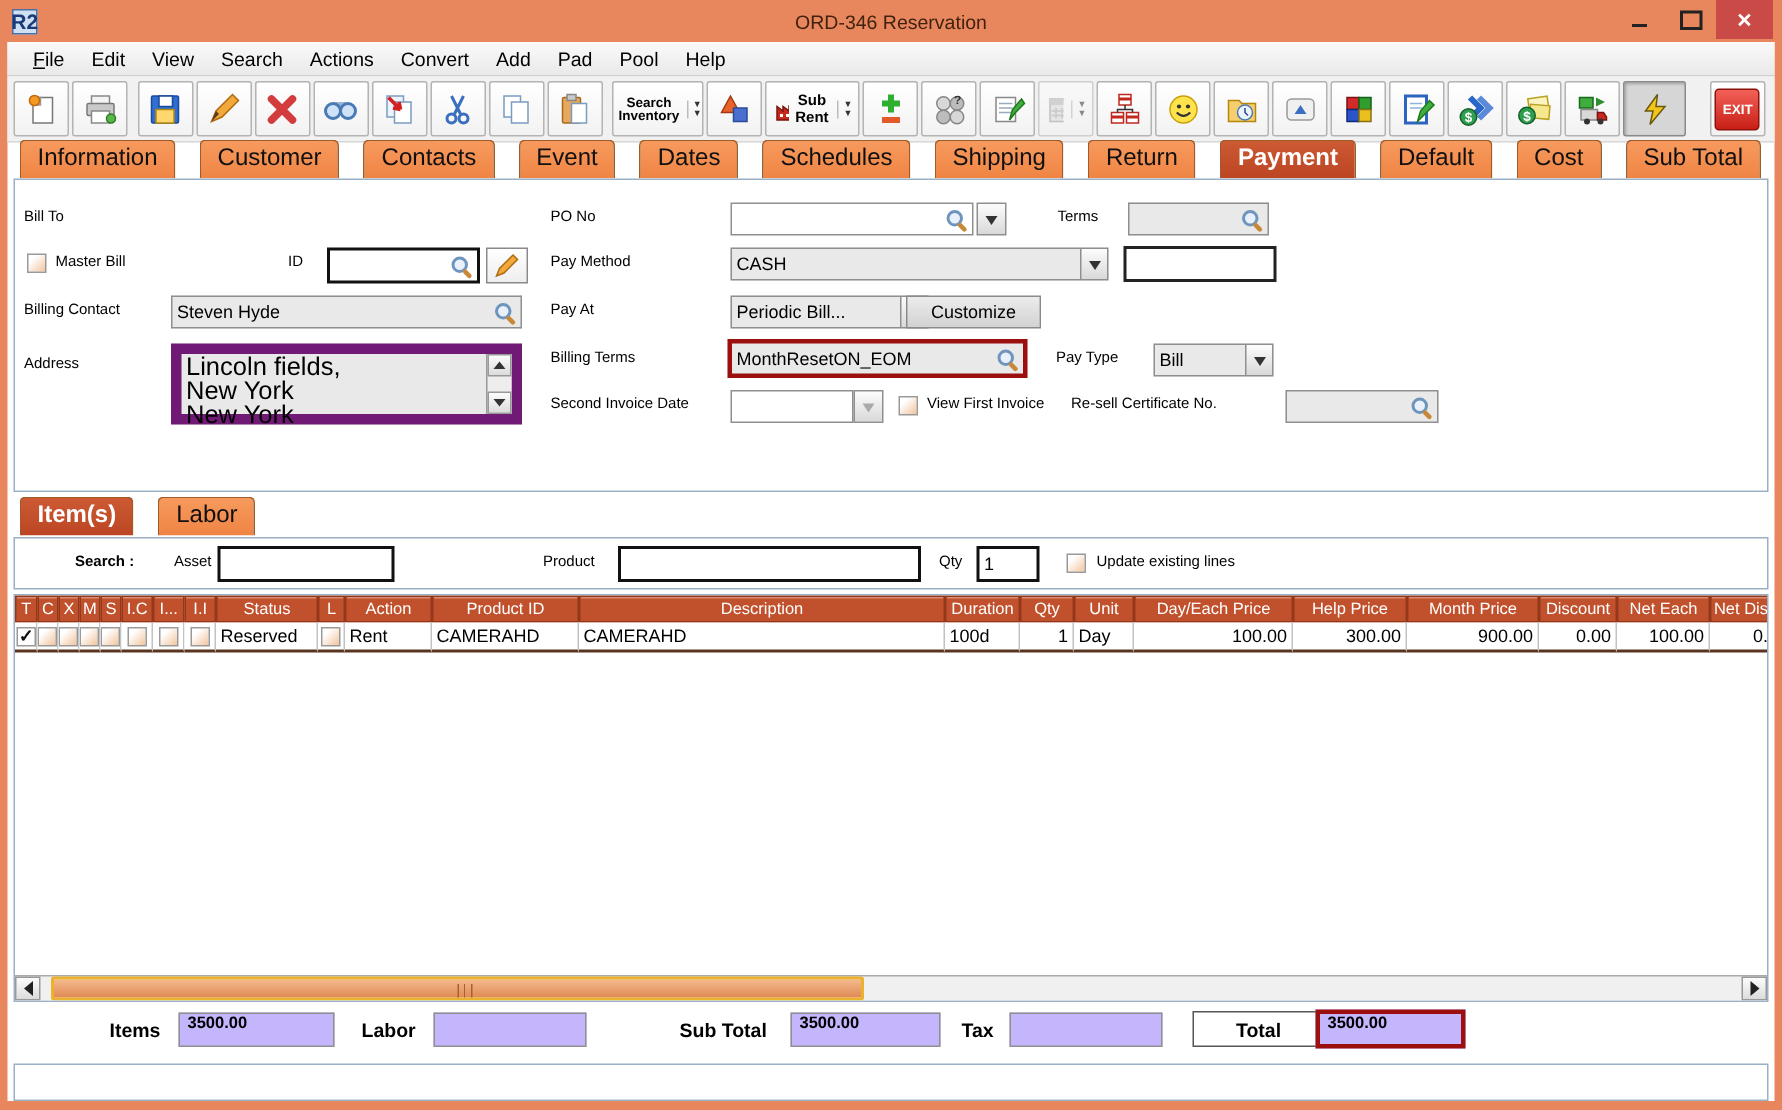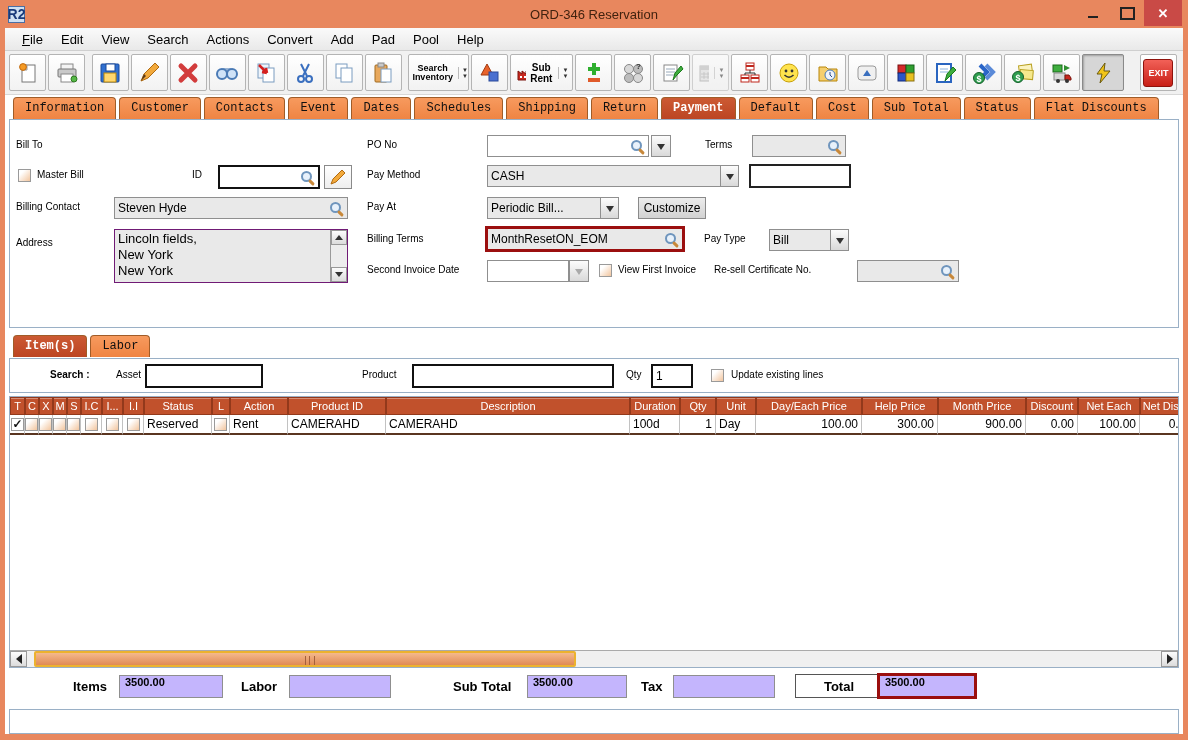--- a/index.html
+++ b/index.html
@@ -31,21 +31,21 @@
   .sp { flex:1; }
   .tb.pressed { background:#d6d6d6; border:1px solid #8a8a8a; box-shadow:inset 1px 1px 2px rgba(0,0,0,.25); min-width:42px; }
   .tb.disabled { opacity:.55; }
   .tbl2 { font-size:9px; font-weight:bold; line-height:9px; }
   .tbl1 { font-size:10px; font-weight:bold; }
   .dd2 { display:flex; flex-direction:column; font-size:6px; line-height:6px; color:#333; border-left:1px solid #bbb; padding-left:3px; margin-left:2px; }
   .exit-in { background:linear-gradient(#f26158,#c81f16); border:1px solid #8e120c; border-radius:3px; color:#fff; font-size:9px; font-weight:bold; padding:8px 4px; }
 
   
   .tabrow { display:flex; align-items:flex-end; padding-left:8px; height:24px; }
-  .tab { background:linear-gradient(#f79a5e,#ef8443); border:1px solid #a05c28; border-bottom:none; border-radius:4px 4px 0 0; padding:3px 11px 4px 11px; margin-right:3px; font-size:12px; color:#101010; white-space:nowrap;font-family:Liberation Mono, monospace; }
+  .tab { background:linear-gradient(#f79a5e,#ef8443); border:1px solid #a05c28; border-bottom:none; border-radius:4px 4px 0 0; padding:3px 11px 4px 11px; margin-right:16px; font-size:16px; color:#101010; white-space:nowrap; }
   .tab.active { background:linear-gradient(#cc5a33,#bc4523); color:#fff; font-weight:bold; }
 
   
   .panel { border:1px solid #9ab0c6; background:#fff; margin:0 4px; position:relative; }
   .pay { height:209px; }
   .lbl { position:absolute; font-size:10px; color:#000; white-space:nowrap; }
   .fld { position:absolute; height:22px; background:#e9e9e9; border:1px solid #8f8f8f; display:flex; align-items:center; justify-content:space-between; padding:0 3px; font-size:12px; overflow:hidden; }
   .fld.white { background:#fff; }
   .fld.blk { border:2px solid #111; background:#fff; height:24px; }
   .fld.redhl { border:3px solid #9B0F0F; height:26px; }
@@ -54,21 +54,21 @@
   .mag::after { content:""; position:absolute; right:0px; bottom:1px; width:7px; height:3px; background:#c8883a; border-radius:2px; transform:rotate(45deg); }
   .ddb { position:absolute; width:20px; height:22px; background:linear-gradient(#fcfcfc,#d9d9d9); border:1px solid #8f8f8f; display:flex; align-items:center; justify-content:center; }
   .ddb::after { content:""; border:4px solid transparent; border-top:6px solid #333; margin-top:5px; }
   .ddb.dis::after { border-top-color:#aaa; }
   .ddin { width:18px; height:100%; background:linear-gradient(#fcfcfc,#d9d9d9); border-left:1px solid #8f8f8f; display:flex; align-items:center; justify-content:center; flex:none; margin-right:-3px; }
   .ddin::after { content:""; border:4px solid transparent; border-top:6px solid #333; margin-top:5px; }
   .cb { width:13px; height:13px; border:1px solid #9a9a9a; background:linear-gradient(135deg,#ffffff 25%,#f2c59e); flex:none; position:relative; }
   .cb.checked { background:#fff; }
   .cb.checked::after { content:"\2713"; position:absolute; left:1px; top:-2px; font-size:12px; font-weight:bold; color:#111; }
   .btn { position:absolute; height:22px; background:linear-gradient(#ececec,#d2d2d2); border:1px solid #8a8a8a; font-size:12px; display:flex; align-items:center; justify-content:center; }
-  .addr { position:absolute; background:#e9e9e9; border:1px solid #701a75; font-size:13px; line-height:16px; padding:1px 3px; }
+  .addr { position:absolute; background:#e9e9e9; border:7px solid #701a75; font-size:17px; line-height:16px; padding:1px 3px; }
   .vsb { position:absolute; right:0; top:0; bottom:0; width:17px; border-left:1px solid #9a9a9a; background:#ededed; display:flex; flex-direction:column; justify-content:space-between; }
   .vab { height:15px; background:linear-gradient(#fcfcfc,#dcdcdc); border:1px solid #999; display:flex; align-items:center; justify-content:center; }
   .vab::after { content:""; border:4px solid transparent; }
   .vab.up::after { border-bottom:5px solid #333; margin-top:-4px; }
   .vab.dn::after { border-top:5px solid #333; margin-top:4px; }
 
   
   .searchbar { height:35px; margin-top:1px; }
   .tablewrap { height:272px; margin-top:3px; overflow:hidden; }
   .tgrid { display:grid; grid-template-columns:15px 14px 14px 14px 14px 21px 21px 21px 68px 18px 58px 98px 244px 50px 36px 40px 106px 76px 88px 52px 62px 56px; width:1186px; }
@@ -390,21 +390,21 @@
     <span class="lbl" style="left:6px;top:81px">Billing Contact</span>
     <div class="fld" style="left:104px;top:77px;width:234px">
         <span>Steven Hyde</span>
         <span class="mag"></span>
       </div>
     <span class="lbl" style="left:357px;top:81px">Pay At</span>
     <div class="fld" style="left:477px;top:77px;width:132px">
         <span>Periodic Bill...</span>
         <span class="ddin"></span>
       </div>
-    <button class="btn" style="left:628px;top:77px;width:68px">Customize</button>
+    <button class="btn" style="left:594px;top:77px;width:90px">Customize</button>
 
     <span class="lbl" style="left:6px;top:117px">Address</span>
     <div class="addr" style="left:104px;top:109px;width:234px;height:54px">
       <div>Lincoln fields,</div>
       <div>New York</div>
       <div>New York</div>
       <span class="vsb">
           <span class="vab up"></span>
           <span class="vab dn"></span>
         </span>

